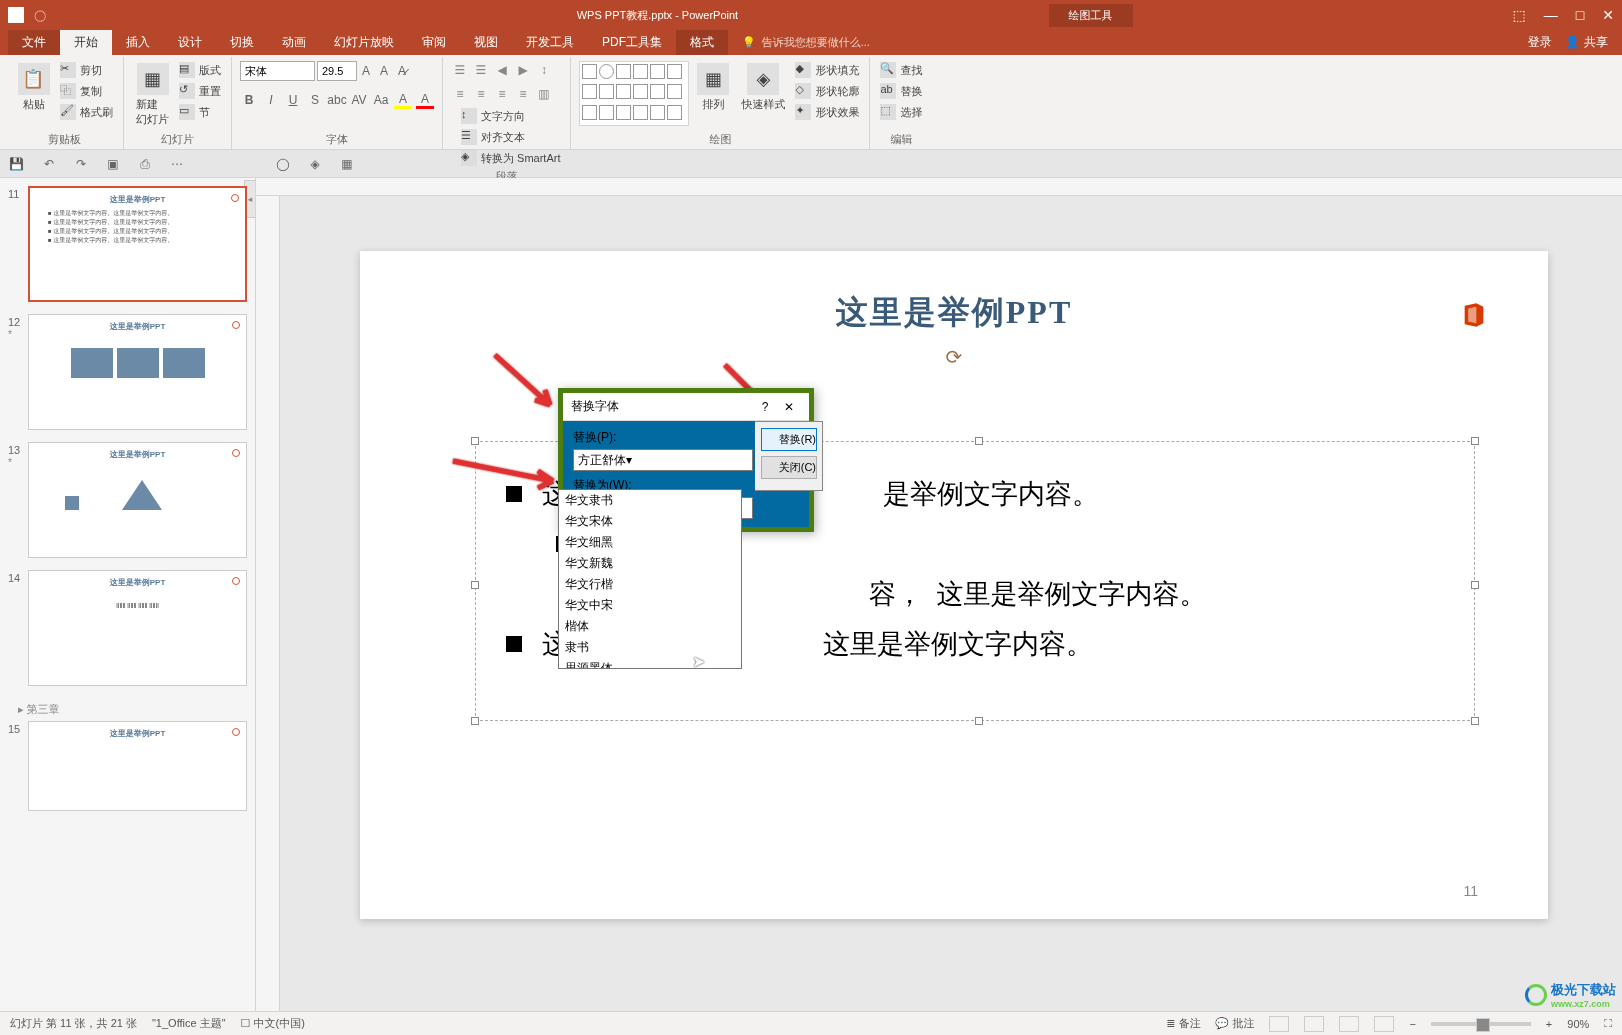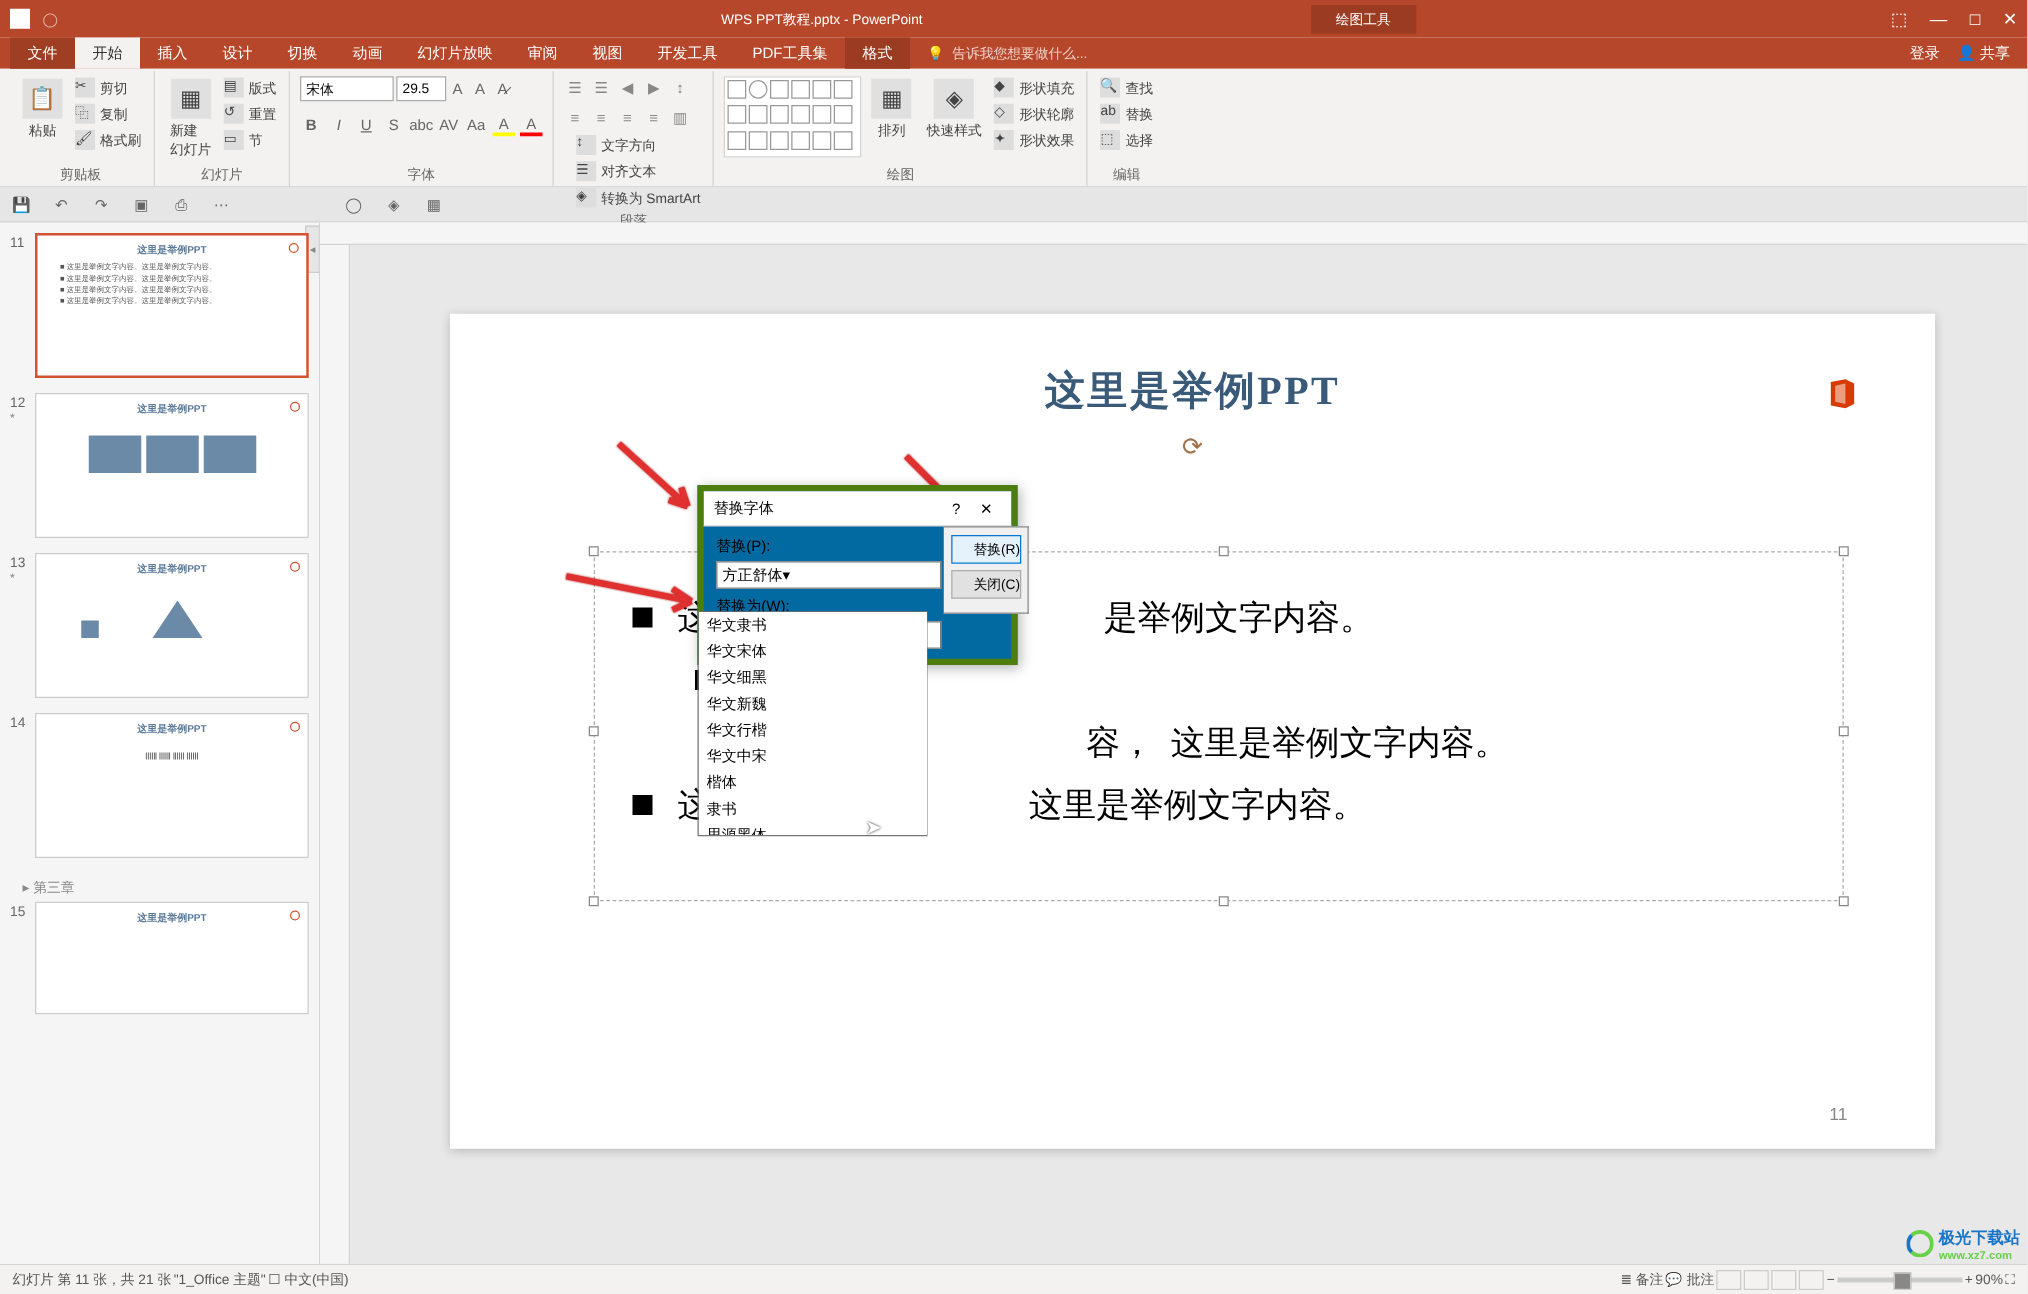--- a/index.html
+++ b/index.html
@@ -85,21 +85,21 @@
 .dialog-side button { width: 56px; height: 23px; margin-bottom: 5px; font-size: 11px; border: 1px solid #0078d4; background: #e5f1fb; cursor: pointer; text-align: right; }
 .dialog-side button.sec { border-color: #adadad; background: #e1e1e1; }
 
 .dropdown-list { position: absolute; left: 558px; top: 489px; width: 184px; max-height: 180px; background: #fff; border: 1px solid #767676; z-index: 101; font-size: 12px; overflow-y: auto; }
 .dropdown-list .opt { padding: 2px 6px; cursor: pointer; }
 
 .arrow { position: absolute; z-index: 99; color: #e03030; font-size: 40px; pointer-events: none; }
 .arrow svg { filter: drop-shadow(0 0 1px #a00); }
 
 .notes-bar { height: 28px; background: #f7f7f7; border-top: 1px solid #d4d4d4; padding: 4px 12px; font-size: 12px; color: #666; }
-.statusbar { height: 24px; background: #f3f2f1; border-top: 1px solid #d4d4d4; display: flex; align-items: center; padding: 0 10px; font-size: 11px; color: #555; gap: 2px; }
+.statusbar { height: 24px; background: #f3f2f1; border-top: 1px solid #d4d4d4; display: flex; align-items: center; padding: 0 10px; font-size: 11px; color: #555; gap: 15px; }
 .statusbar .spacer { flex: 1; }
 .statusbar .view-btn { width: 20px; height: 16px; border: 1px solid #ccc; }
 .zoom-slider { width: 100px; height: 4px; background: #ccc; position: relative; }
 .zoom-slider .thumb { position: absolute; left: 45%; top: -4px; width: 8px; height: 12px; background: #888; }
 
 .watermark { position: absolute; right: 6px; bottom: 26px; z-index: 200; font-size: 13px; color: #1876c9; font-weight: bold; display: flex; align-items: center; gap: 4px; }
 .watermark .wm-icon { width: 22px; height: 22px; border: 3px solid #69d04a; border-left-color: #1876c9; border-radius: 50%; }
 .watermark .wm-sub { font-size: 9px; color: #69d04a; display: block; }
 .cursor { position: absolute; left: 692px; top: 652px; z-index: 150; font-size: 16px; color: #fff; text-shadow: 0 0 2px #000; pointer-events: none; }
 

